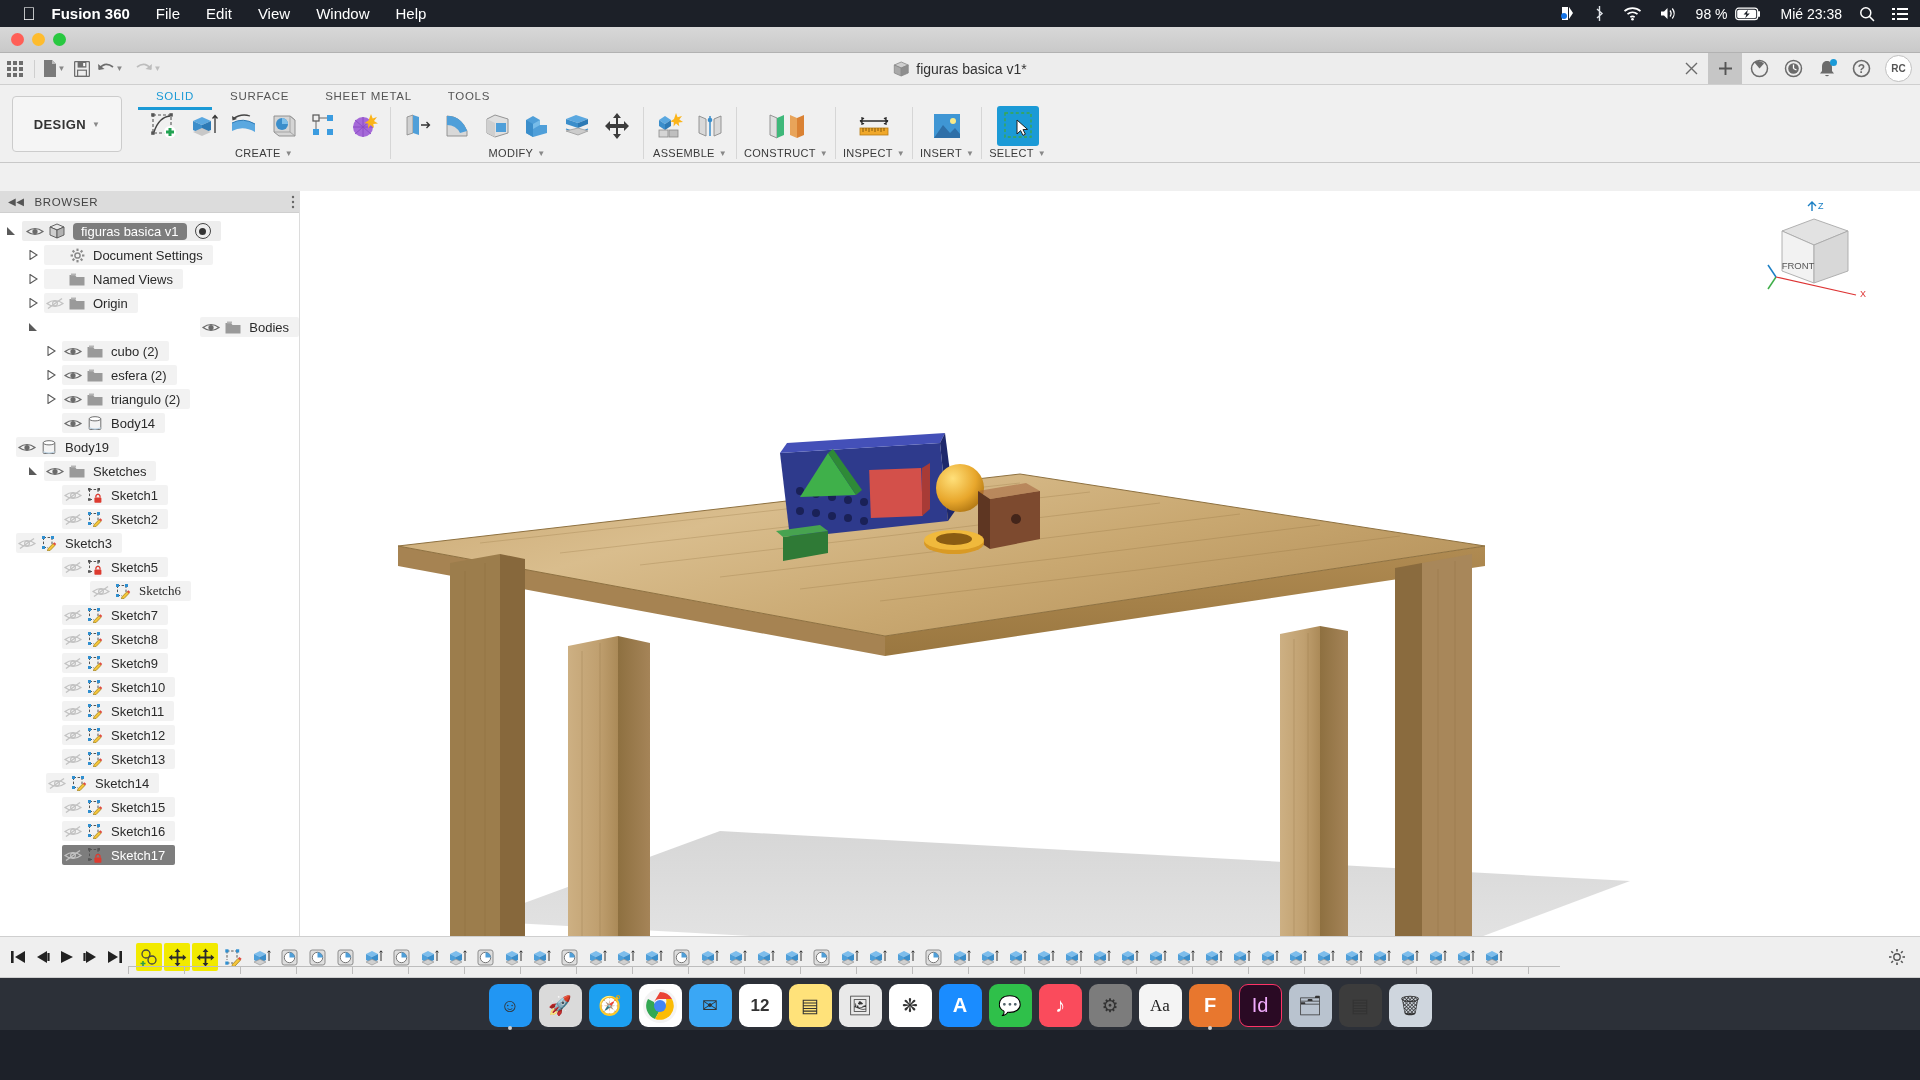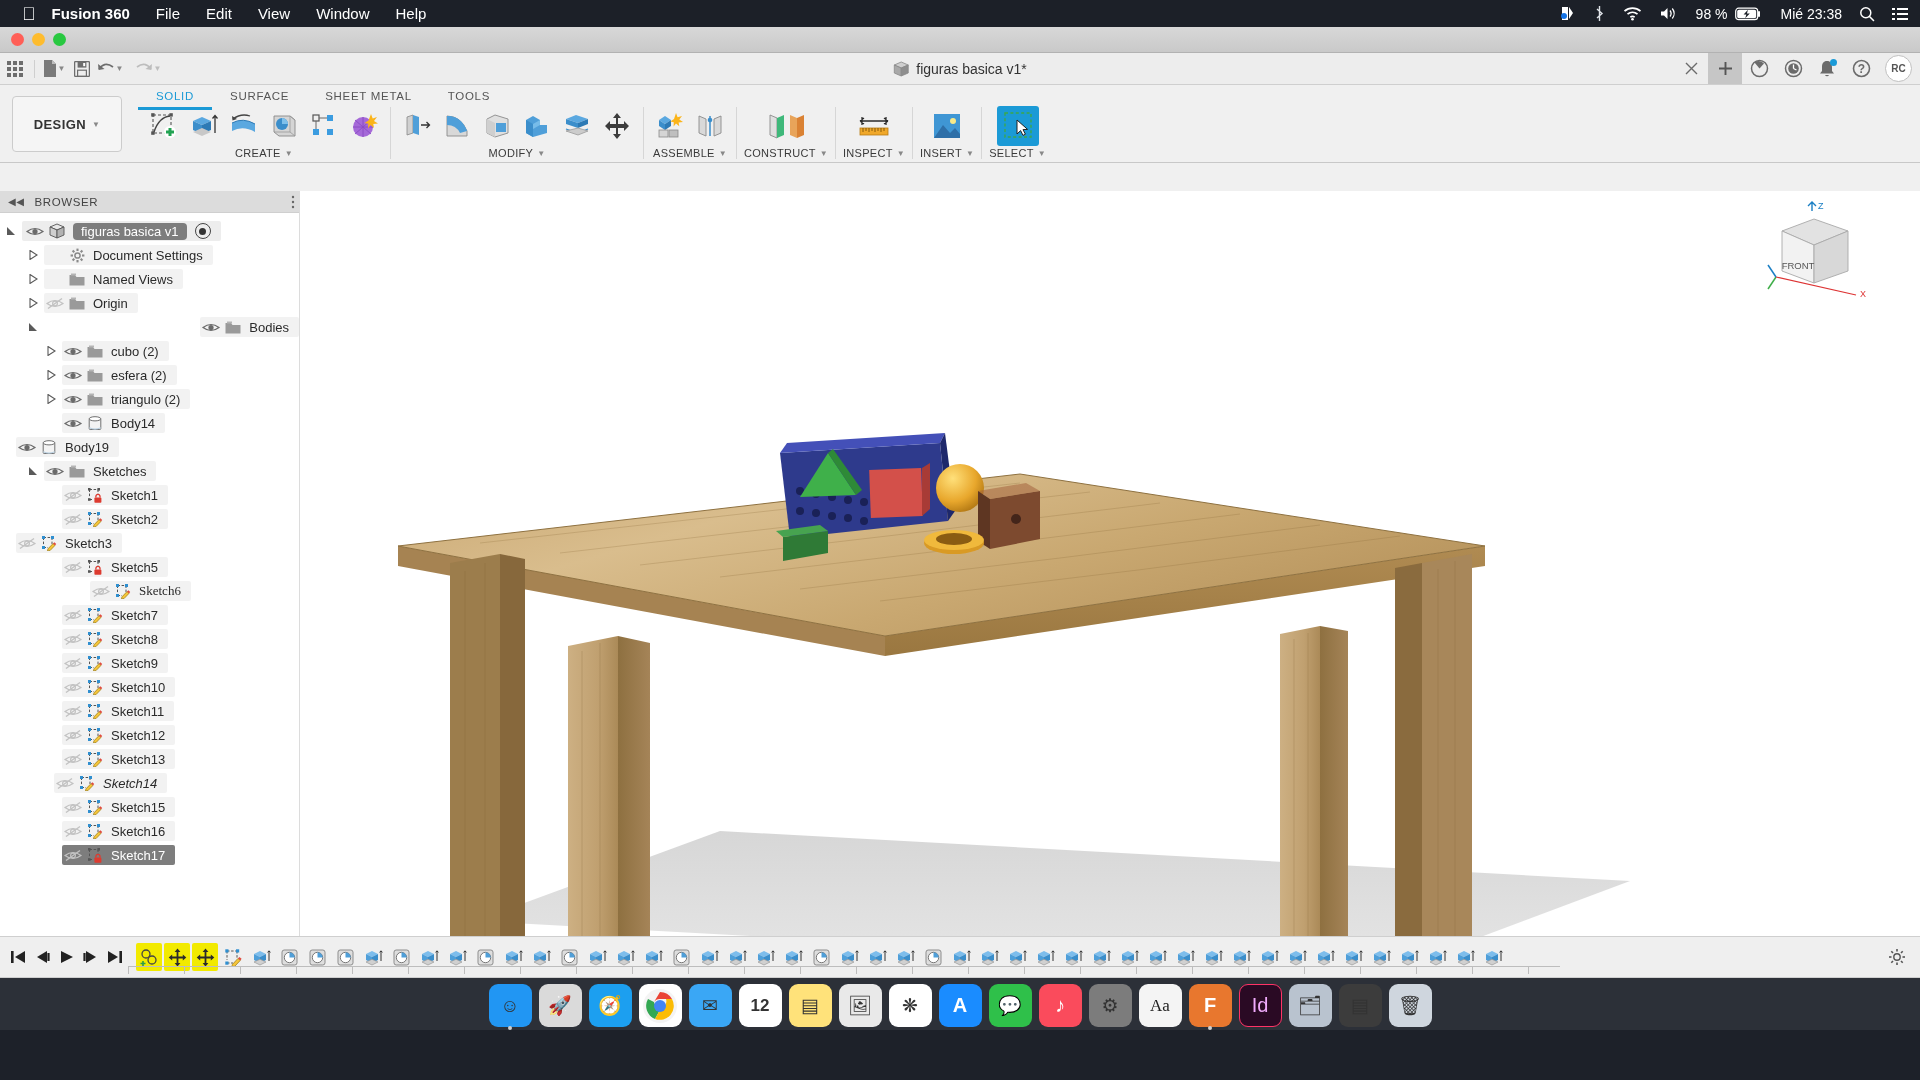--- a/index.html
+++ b/index.html
@@ -1132,21 +1132,21 @@
                   <rect x="1" y="1" width="3" height="3" fill="#2f8fd0"></rect>
                   <rect x="10" y="1" width="3" height="3" fill="#2f8fd0"></rect>
                   <rect x="1" y="11" width="3" height="3" fill="#2f8fd0"></rect>
                   <path d="M7 13.8 L12 8.6 L14 10.4 L9 15.6 L6.4 15.8 Z" fill="#f5c53a" stroke="#9a7a10" stroke-width=".7"></path>
                   <path d="M12 8.6 L14 10.4 L15.2 9 L13.4 7.3 Z" fill="#e04b3e"></path>
                 </svg>
               </span>
               <span class="nlabel">Sketch13</span>
             </span>
           </div>
-          <div class="node" style="padding-left: 38px; font-style: italic;">
+          <div class="node" style="padding-left: 30px;">
             <span class="arrow"></span>
             <span class="hit">
               <span class="eye">
                 <svg width="18" height="13" viewBox="0 0 18 13">
                   <path d="M1 6.5 Q9 0.5 17 6.5 Q9 12.5 1 6.5 Z" fill="none" stroke="#c2c2c2" stroke-width="1.2"></path>
                   <circle cx="9" cy="6.5" r="2.4" fill="none" stroke="#c2c2c2" stroke-width="1.2"></circle>
                   <path d="M2 11.5 L16 1.5" stroke="#c2c2c2" stroke-width="1.4"></path>
                 </svg>
               </span>
               <span class="tico">

